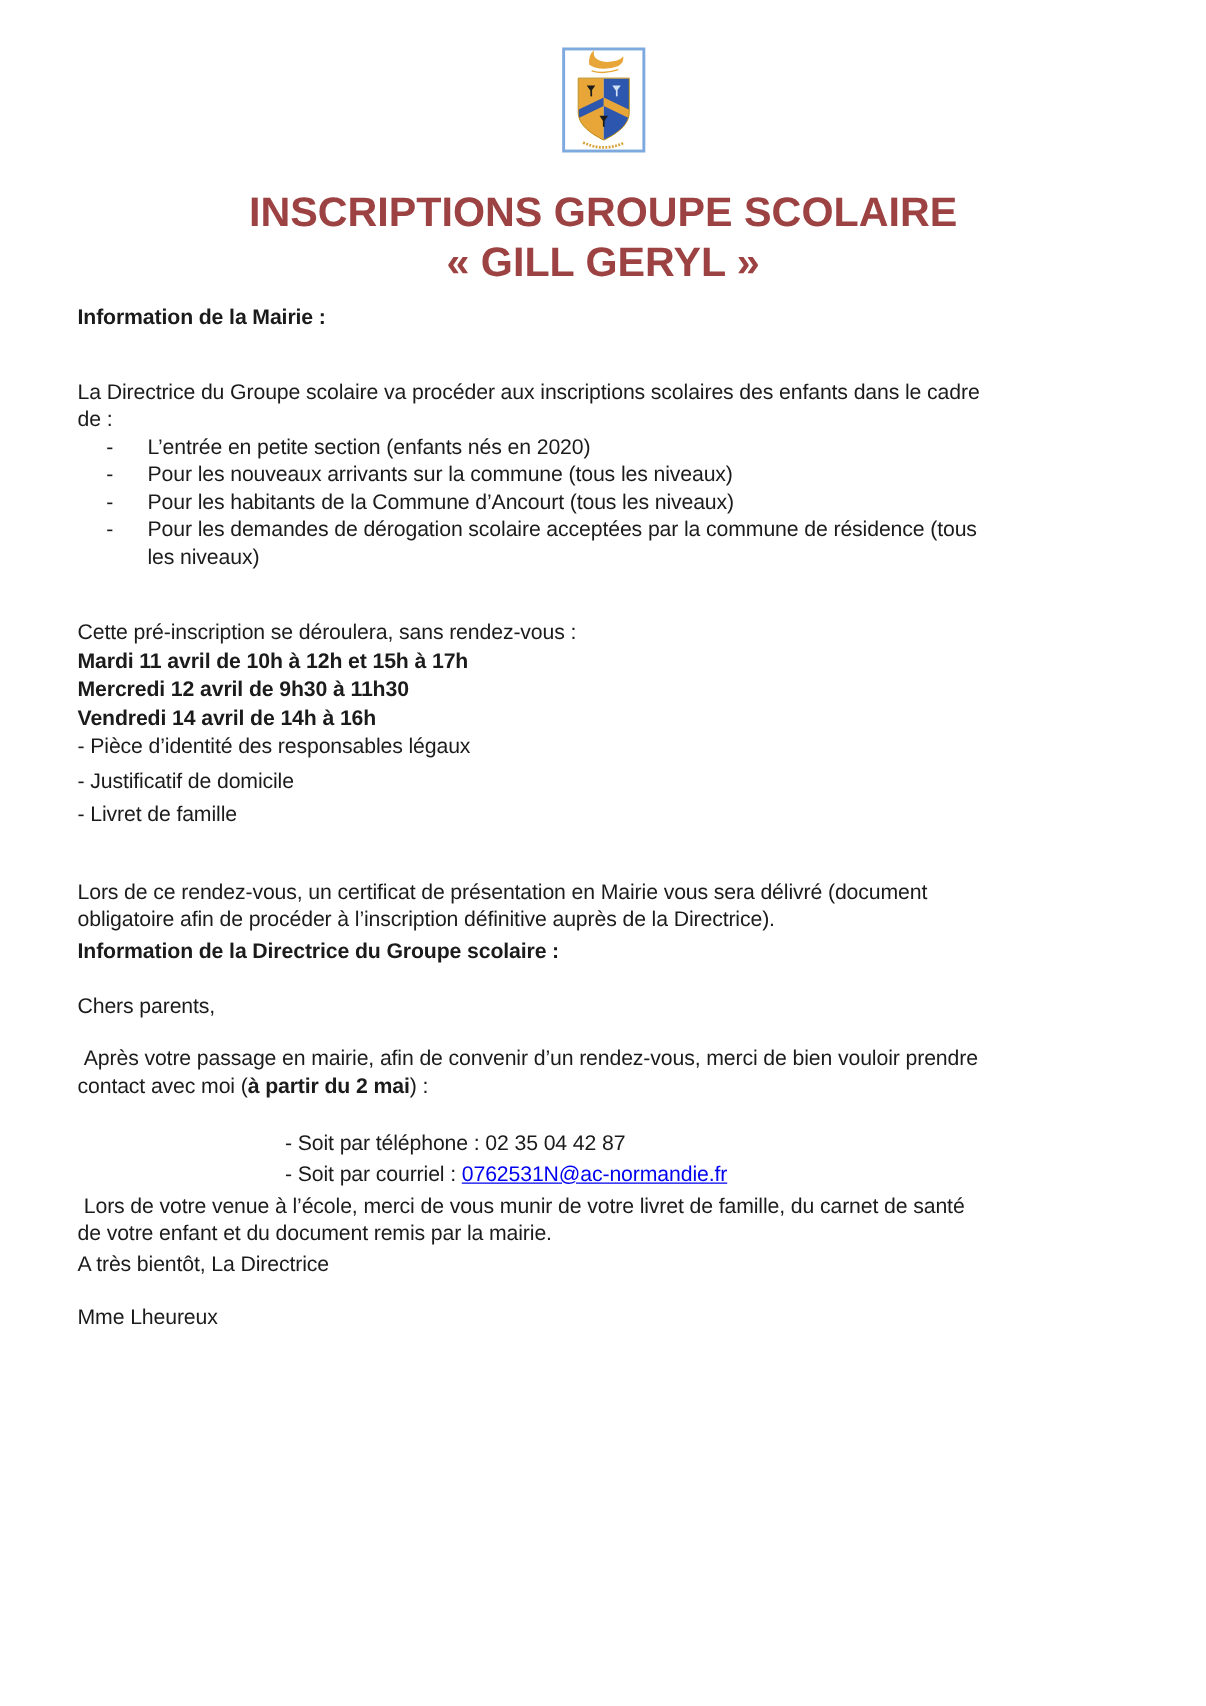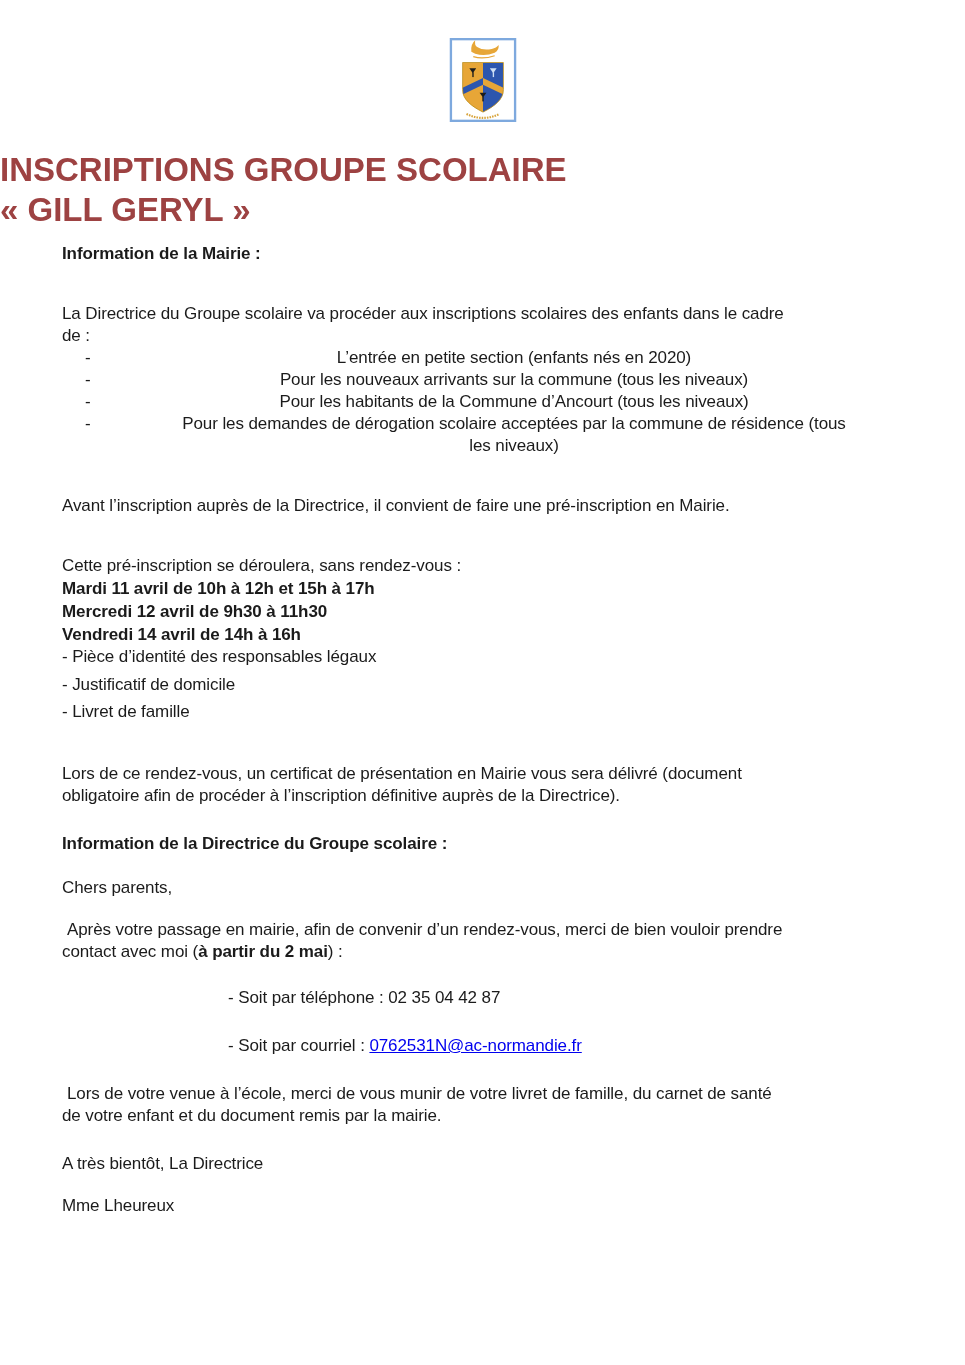--- a/index.html
+++ b/index.html
@@ -1,33 +1,33 @@
 <!DOCTYPE html>
 <html><head>
 <meta charset="utf-8">
 <style>
   html,body{margin:0;padding:0;background:#ffffff;}
   .page{
     position:relative;width:965px;height:1365px;background:#ffffff;
     font-family:"Liberation Sans","DejaVu Sans",sans-serif;color:#1b1b1b;overflow:hidden;
   }
   .logo{display:block;margin:36px auto 0;width:70px;height:88px;}
-  .title{margin-top:26px;text-align:left;font-weight:700;font-size:33px;line-height:40px;color:#9d4242;}
+  .title{margin-top:26px;text-align:center;font-weight:700;font-size:33px;line-height:40px;color:#9d4242;}
   .content{margin:13px 55px 0 62px;font-size:17px;line-height:22px;letter-spacing:-0.1px;}
   .b{font-weight:700;}
   .preline{white-space:pre-line;}
   .bullet{display:flex;}
   .dash{flex:0 0 56px;padding-left:23px;box-sizing:border-box;}
-  .btext{flex:1 1 auto;text-align:center;}
+  .btext{flex:1 1 auto;}
   .sched{line-height:23px;font-weight:700;}
   .indent-first{text-indent:5px;}
   .indent-call{padding-left:166px;}
   .link{color:#0101ef;text-decoration:underline;cursor:pointer;}
   .mt5{margin-top:5px}.mt6{margin-top:6px}
-  .mt20{margin-top:20px}.mt21{margin-top:26px}.mt22{margin-top:22px}
+  .mt20{margin-top:20px}.mt21{margin-top:3px}.mt22{margin-top:22px}
   .mt23{margin-top:38px}.mt24{margin-top:24px}.mt26{margin-top:26px}
   .mt40{margin-top:40px}
 </style>
 </head>
 <body>
 
 <div class="page">
 
   <svg class="logo" viewBox="0 0 72 90" aria-hidden="true">
     <rect x="3" y="3" width="66" height="84" fill="#ffffff" stroke="#7ea9de" stroke-width="2.4"></rect>
@@ -83,21 +83,20 @@
         <span class="dash">-</span>
         <span class="btext preline">Pour les habitants de la Commune d’Ancourt (tous les niveaux)</span>
       </div>
       <div class="bullet">
         <span class="dash">-</span>
         <span class="btext preline">Pour les demandes de dérogation scolaire acceptées par la commune de résidence (tous
 les niveaux)</span>
       </div>
     </div>
 
-    <div class="mt23">Avant l’inscription auprès de la Directrice, il convient de faire une pré-inscription en Mairie.</div>
 
     <div class="mt23">Cette pré-inscription se déroulera, sans rendez-vous :</div>
     <div>
       <div class="sched">Mardi 11 avril de 10h à 12h et 15h à 17h</div>
       <div class="sched">Mercredi 12 avril de 9h30 à 11h30</div>
       <div class="sched">Vendredi 14 avril de 14h à 16h</div>
     </div>
 
     <div>- Pièce d’identité des responsables légaux</div>
     <div class="mt6">- Justificatif de domicile</div>

